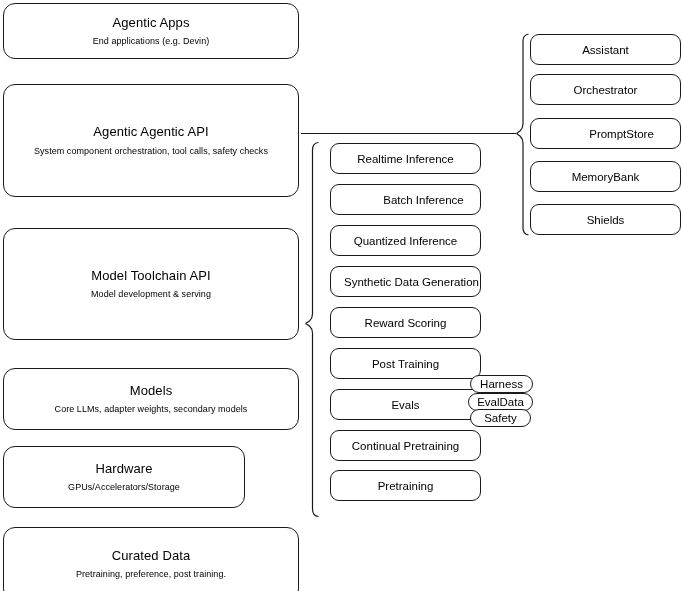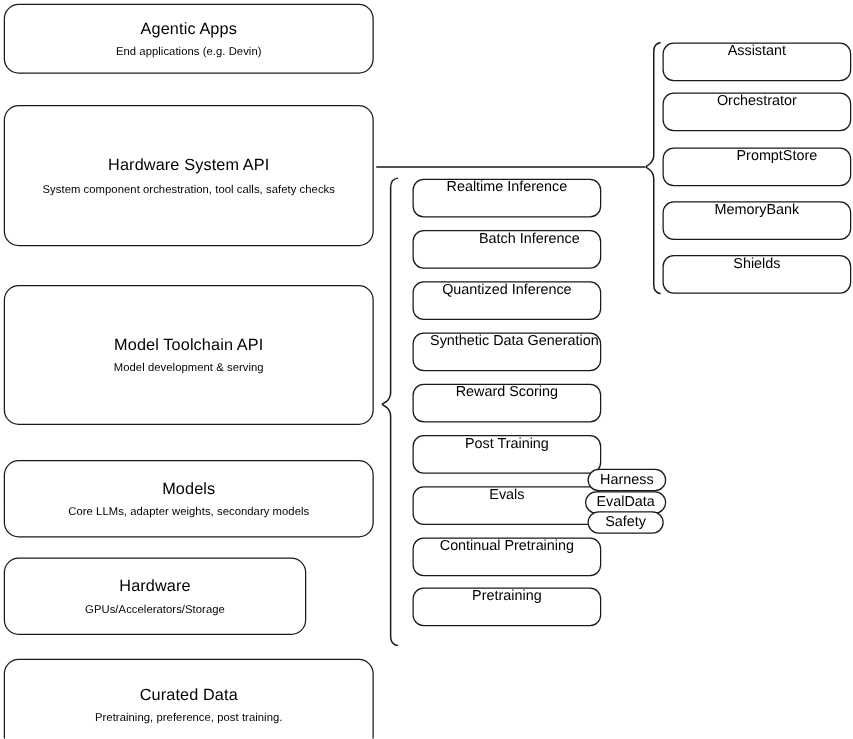--- a/index.html
+++ b/index.html
@@ -43,21 +43,21 @@
     letter-spacing: 0.05px;
   }
   
   .cap {
     position: absolute;
     box-sizing: border-box;
     border: 1px solid #1a1a1a;
     border-radius: 9px;
     background: #ffffff;
     display: flex;
-    align-items: flex-start;
+    align-items: center;
     justify-content: center;
     font-size: 11.5px;
     color: #000;
     text-align: center;
   }
   
   .chip {
     position: absolute;
     box-sizing: border-box;
     border: 1px solid #1a1a1a;
@@ -117,21 +117,21 @@
              L 312.5 509
              Q 312.5 516 318.5 516.5"></path>
   </svg>
 
   <div class="box" style="left:3px; top:3px; width:296px; height:56px;">
     <div class="title">Agentic Apps</div>
     <div class="subtitle">End applications (e.g. Devin)</div>
   </div>
 
   <div class="box" style="left:3px; top:84px; width:296px; height:113px;">
-    <div class="title">Hardware System API</div>
+    <div class="title">Agentic Agentic API</div>
     <div class="subtitle">System component orchestration, tool calls, safety checks</div>
   </div>
 
   <div class="box" style="left:3px; top:228px; width:296px; height:112px;">
     <div class="title">Model Toolchain API</div>
     <div class="subtitle">Model development &amp; serving</div>
   </div>
 
   <div class="box" style="left:3px; top:368px; width:296px; height:62px;">
     <div class="title">Models</div>

